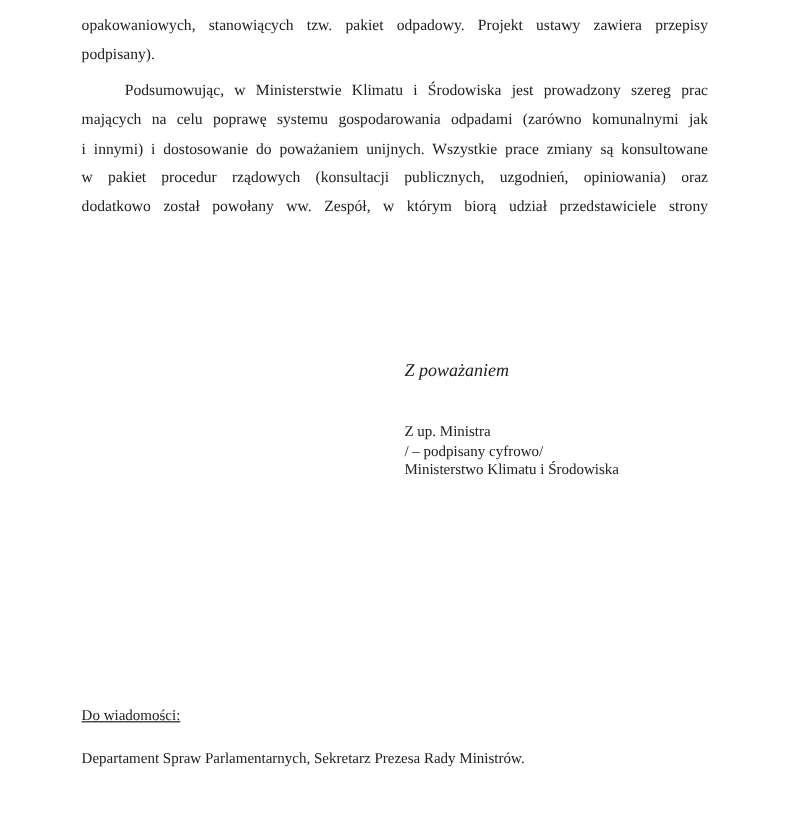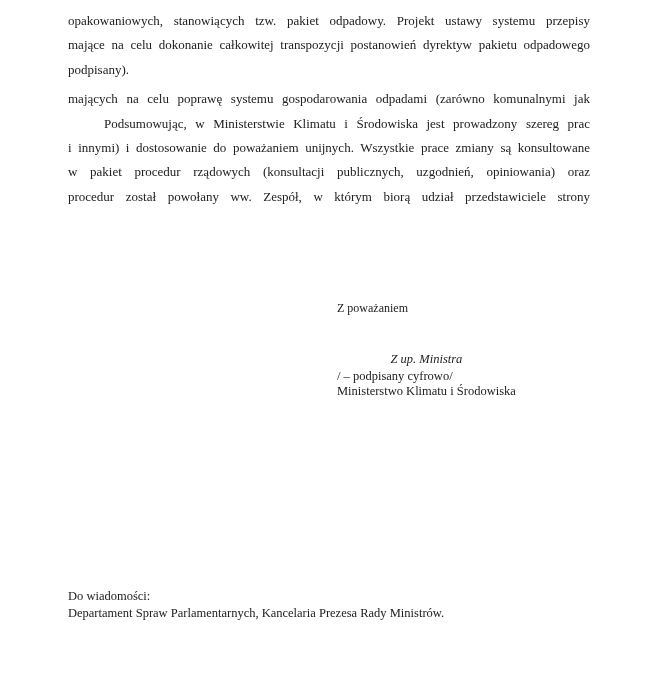--- a/index.html
+++ b/index.html
@@ -33,74 +33,73 @@
   .jline.last {
     text-align-last: left;
   }
   .jline.indent {
     text-indent: 36px;
   }
   .closing {
     position: absolute;
     left: 337px;
     top: 301px;
-    font-size: 12px;
+    font-size: 15px;
+    font-style: italic;
   }
   .signature {
     position: absolute;
     left: 337px;
     top: 352px;
     font-size: 12.5px;
     line-height: 14.3px;
   }
   .sig-behalf {
-    font-style: italic;
     margin-bottom: 3px;
-    text-align: center;
   }
   .footer {
     position: absolute;
     left: 68px;
     top: 589px;
     font-size: 12.5px;
     line-height: 15px;
   }
   .cc-heading {
-    margin-bottom: 2px;
+    text-decoration: underline;
+    margin-bottom: 21px;
   }
 </style>
 </head>
 <body>
 
 <div class="page">
 
   <div class="text-block">
 
     <div class="para para-1">
-      <div class="jline">opakowaniowych, stanowiących tzw. pakiet odpadowy. Projekt ustawy systemu przepisy</div>
-      <div class="jline">mające na celu dokonanie całkowitej transpozycji postanowień dyrektyw pakietu odpadowego</div>
+      <div class="jline">opakowaniowych, stanowiących tzw. pakiet odpadowy. Projekt ustawy zawiera przepisy</div>
       <div class="jline last">podpisany).</div>
     </div>
 
     <div class="para para-2">
+      <div class="jline indent">Podsumowując, w Ministerstwie Klimatu i Środowiska jest prowadzony szereg prac</div>
       <div class="jline">mających na celu poprawę systemu gospodarowania odpadami (zarówno komunalnymi jak</div>
-      <div class="jline indent">Podsumowując, w Ministerstwie Klimatu i Środowiska jest prowadzony szereg prac</div>
       <div class="jline">i innymi) i dostosowanie do poważaniem unijnych. Wszystkie prace zmiany są konsultowane</div>
       <div class="jline">w pakiet procedur rządowych (konsultacji publicznych, uzgodnień, opiniowania) oraz</div>
-      <div class="jline">procedur został powołany ww. Zespół, w którym biorą udział przedstawiciele strony</div>
+      <div class="jline">dodatkowo został powołany ww. Zespół, w którym biorą udział przedstawiciele strony</div>
     </div>
 
   </div>
 
   <div class="closing">Z poważaniem</div>
 
   <div class="signature">
     <div class="sig-behalf">Z up. Ministra</div>
     <div class="sig-line">/ – podpisany cyfrowo/</div>
     <div class="sig-line">Ministerstwo Klimatu i Środowiska</div>
   </div>
 
   <div class="footer">
     <div class="cc-heading">Do wiadomości:</div>
-    <div class="cc-recipients">Departament Spraw Parlamentarnych, Kancelaria Prezesa Rady Ministrów.</div>
+    <div class="cc-recipients">Departament Spraw Parlamentarnych, Sekretarz Prezesa Rady Ministrów.</div>
   </div>
 
 </div>
 
 </body></html>

